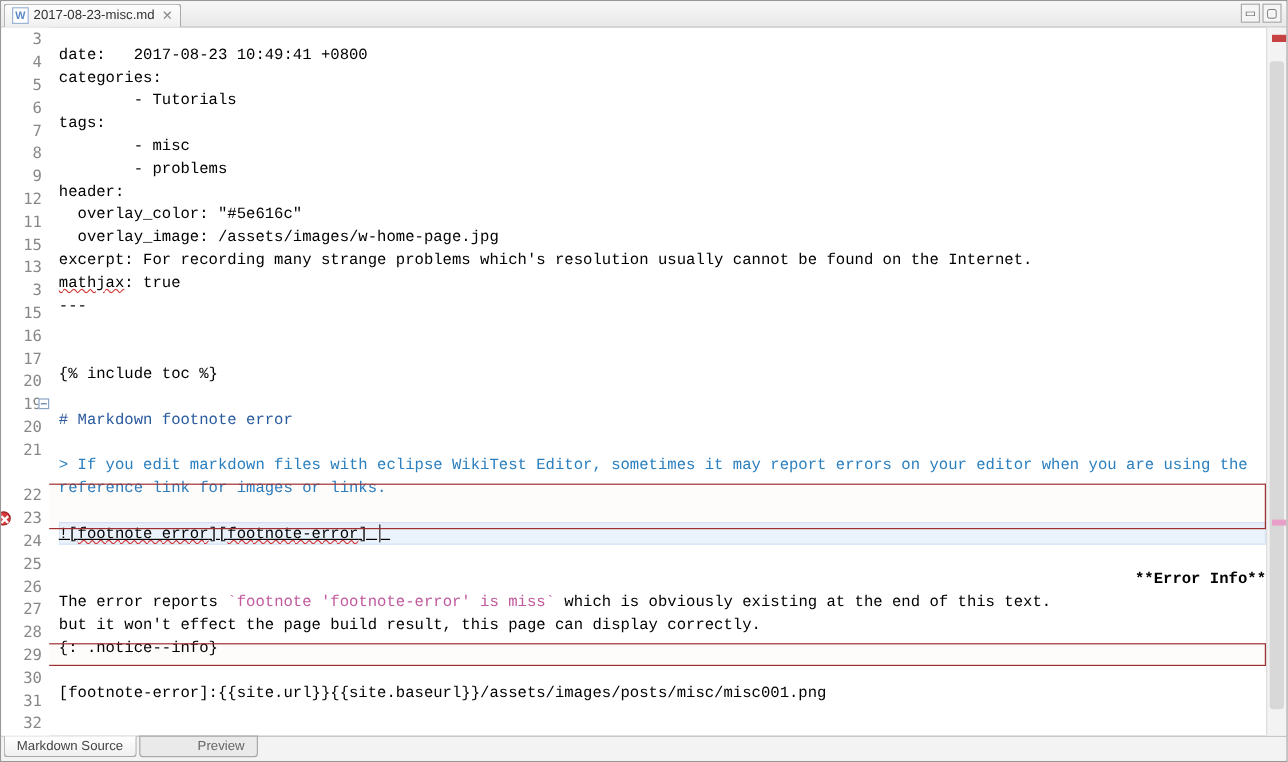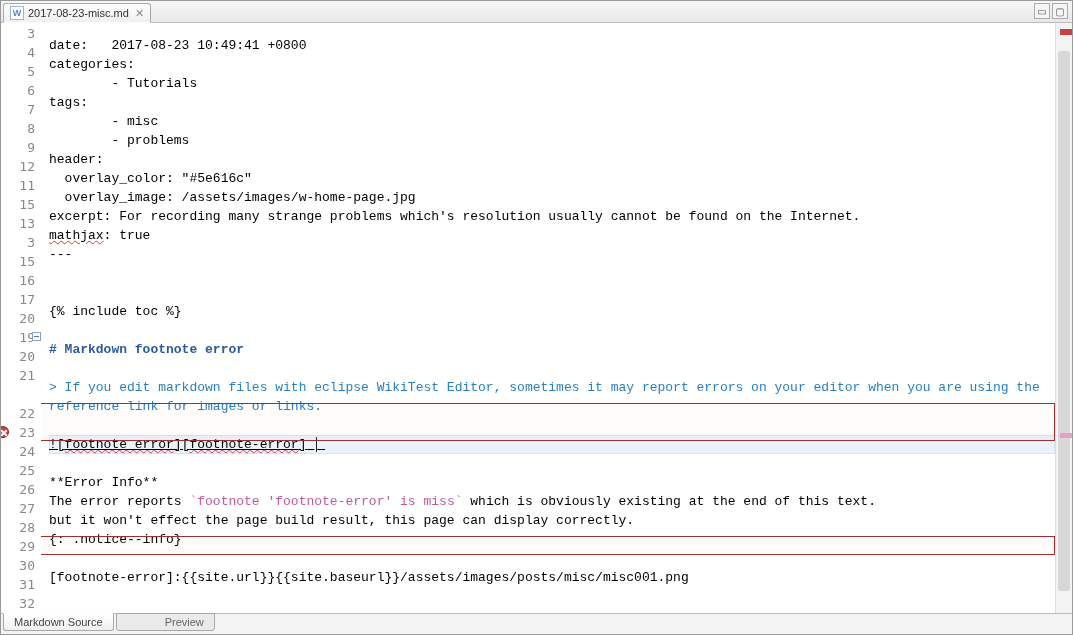--- a/index.html
+++ b/index.html
@@ -123,22 +123,22 @@
     font-size: 13px;
     line-height: 19px;
     padding-left: 8px;
     padding-top: 13px;
     white-space: pre;
     overflow: hidden;
     position: relative;
   }
   .cl { height: 19px; position: relative; }
   .cl.current { background: #eaf2fc; box-shadow: inset 0 0 0 1px #d5e4f6; text-decoration: underline; }
-  .head { color: #2a5a9e; font-weight: bold; }
-  .strong { font-weight: normal; }
+  .head { color: #2a5a9e; font-weight: normal; }
+  .strong { font-weight: bold; text-align: right; }
   .quote { color: #2a7fbf; }
   .inline-code { color: #c15a9e; }
   .squiggle {
     text-decoration: underline wavy #d43c3c;
     text-decoration-thickness: 1px;
     text-underline-offset: 1px;
     margin-top: 24px;
   }
   .cursor { border-left: 1px solid #222; margin-left: 2px; animation: blink 1s steps(1) infinite; }
   @keyframes blink { 50% { border-color: transparent; } }

